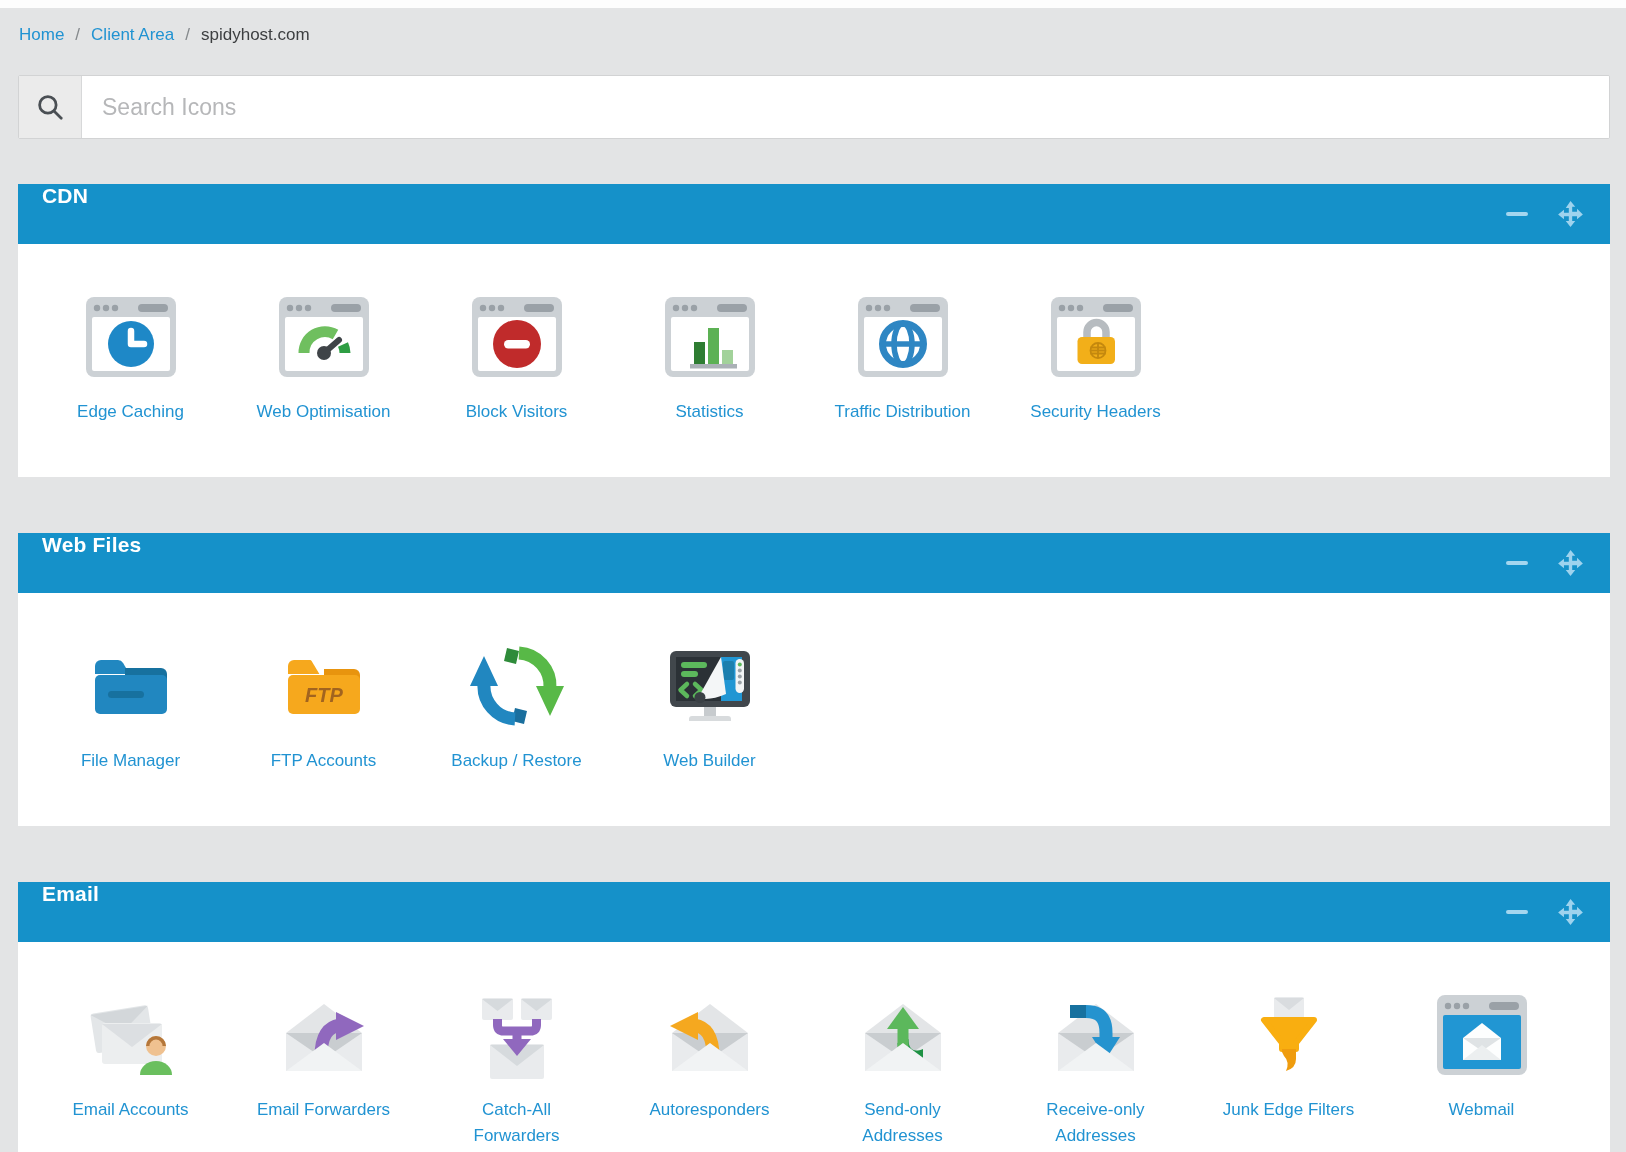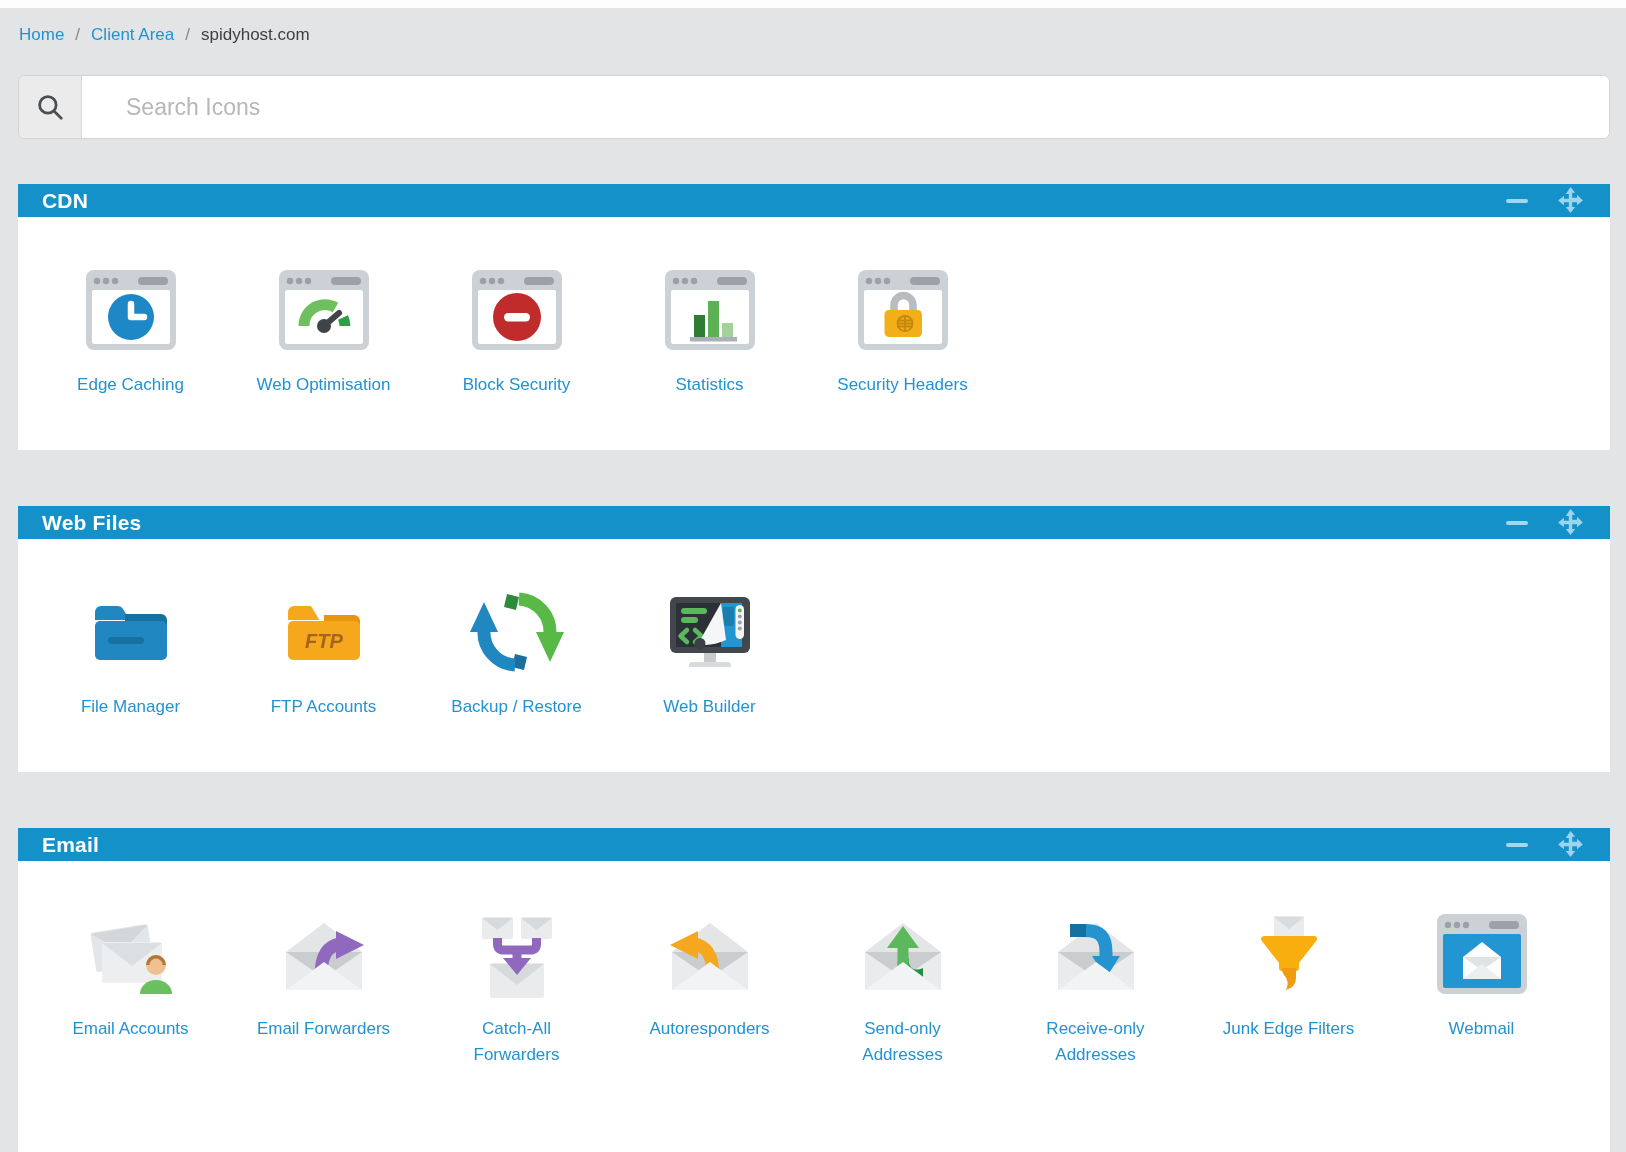--- a/index.html
+++ b/index.html
@@ -16,38 +16,37 @@
   }
   .top-strip{height:8px;background:#fdfdfd;}
   
   .breadcrumb{padding:17px 0 0 19px;font-size:17px;display:flex;align-items:center;gap:11px;}
   .crumb-link{color:var(--link-blue);text-decoration:none;cursor:pointer;}
   .crumb-sep{color:#85898c;}
   .crumb-current{color:#3d3f41;}
   
   .searchbar{
     margin:30px 16px 0 18px;height:64px;background:#fff;
-    border:1px solid #d2d3d4;border-radius:7px;display:flex;overflow:hidden;
+    border:1px solid #d2d3d4;border-radius:2px;display:flex;overflow:hidden;
     align-items:stretch;
-    gap:24px;
   }
   .search-icon-cell{
     width:63px;background:#ebebeb;border-right:1px solid #d7d8d9;
     display:flex;align-items:center;justify-content:center;flex:none;
   }
   .search-input{
     flex:1;border:none;outline:none;font-size:23px;padding:0 20px;
     font-family:"Liberation Sans",sans-serif;color:#444;background:#fff;
   }
   .search-input::placeholder{color:#b6b7b9;}
   
   .section{margin:56px 16px 0 18px;}
   .section.first{margin-top:45px;}
   .sec-head{
-    background:var(--header-blue);height:33px;display:flex;align-items:center;
+    background:var(--header-blue);height:60px;display:flex;
     padding:0 26px 0 24px;
   }
   .sec-title{color:#fff;font-size:21px;font-weight:bold;letter-spacing:.2px;}
   .sec-tools{margin-left:auto;display:flex;align-items:center;gap:28px;}
   .tool-btn{background:none;border:none;padding:0;cursor:pointer;display:flex;align-items:center;}
   .sec-body{
     background:#fff;
     padding:45px 16px 26px 16px;
     display:grid;grid-template-columns:repeat(8,193px);
     justify-content:start;
@@ -145,41 +144,57 @@
           <rect x="3" y="8" width="90" height="80" rx="8" fill="#ccd1d5"></rect>
           <circle cx="14" cy="19" r="3.2" fill="#9aa1a7"></circle>
             <circle cx="23" cy="19" r="3.2" fill="#9aa1a7"></circle>
             <circle cx="32" cy="19" r="3.2" fill="#9aa1a7"></circle>
           <rect x="55" y="15" width="30" height="8" rx="4" fill="#9aa1a7"></rect>
           <rect x="9" y="28" width="78" height="54" rx="2" fill="#ffffff"></rect>
           <circle cx="48" cy="55" r="24" fill="#c02b2b"></circle>
           <rect x="35" y="51" width="26" height="8.5" rx="4.2" fill="#fff"></rect>
         </svg>
       </span>
-      <span class="app-label">Block Security</span>
+      <span class="app-label">Block Visitors</span>
     </a>
 
     <a class="app">
       <span class="app-icon">
         <svg viewBox="0 0 96 96">
           <rect x="3" y="8" width="90" height="80" rx="8" fill="#ccd1d5"></rect>
           <circle cx="14" cy="19" r="3.2" fill="#9aa1a7"></circle>
             <circle cx="23" cy="19" r="3.2" fill="#9aa1a7"></circle>
             <circle cx="32" cy="19" r="3.2" fill="#9aa1a7"></circle>
           <rect x="55" y="15" width="30" height="8" rx="4" fill="#9aa1a7"></rect>
           <rect x="9" y="28" width="78" height="54" rx="2" fill="#ffffff"></rect>
           <rect x="32" y="53" width="11" height="22" fill="#2e7d32"></rect>
           <rect x="46" y="39" width="11" height="36" fill="#5cb154"></rect>
           <rect x="60" y="61" width="11" height="14" fill="#a2d29a"></rect>
           <rect x="28" y="75" width="47" height="4.5" fill="#aab1b6"></rect>
         </svg>
       </span>
       <span class="app-label">Statistics</span>
     </a>
 
+    <a class="app">
+      <span class="app-icon">
+        <svg viewBox="0 0 96 96">
+          <rect x="3" y="8" width="90" height="80" rx="8" fill="#ccd1d5"></rect>
+          <circle cx="14" cy="19" r="3.2" fill="#9aa1a7"></circle>
+            <circle cx="23" cy="19" r="3.2" fill="#9aa1a7"></circle>
+            <circle cx="32" cy="19" r="3.2" fill="#9aa1a7"></circle>
+          <rect x="55" y="15" width="30" height="8" rx="4" fill="#9aa1a7"></rect>
+          <rect x="9" y="28" width="78" height="54" rx="2" fill="#ffffff"></rect>
+          <circle cx="48" cy="55" r="20.5" stroke="#2e86c3" stroke-width="7" fill="none"></circle>
+          <ellipse cx="48" cy="55" rx="9" ry="20.5" stroke="#2e86c3" stroke-width="5.5" fill="none"></ellipse>
+          <line x1="27.5" y1="55" x2="68.5" y2="55" stroke="#2e86c3" stroke-width="5.5"></line>
+        </svg>
+      </span>
+      <span class="app-label">Traffic Distribution</span>
+    </a>
 
     <a class="app">
       <span class="app-icon">
         <svg viewBox="0 0 96 96">
           <rect x="3" y="8" width="90" height="80" rx="8" fill="#ccd1d5"></rect>
           <circle cx="14" cy="19" r="3.2" fill="#9aa1a7"></circle>
             <circle cx="23" cy="19" r="3.2" fill="#9aa1a7"></circle>
             <circle cx="32" cy="19" r="3.2" fill="#9aa1a7"></circle>
           <rect x="55" y="15" width="30" height="8" rx="4" fill="#9aa1a7"></rect>
           <rect x="9" y="28" width="78" height="54" rx="2" fill="#ffffff"></rect>

